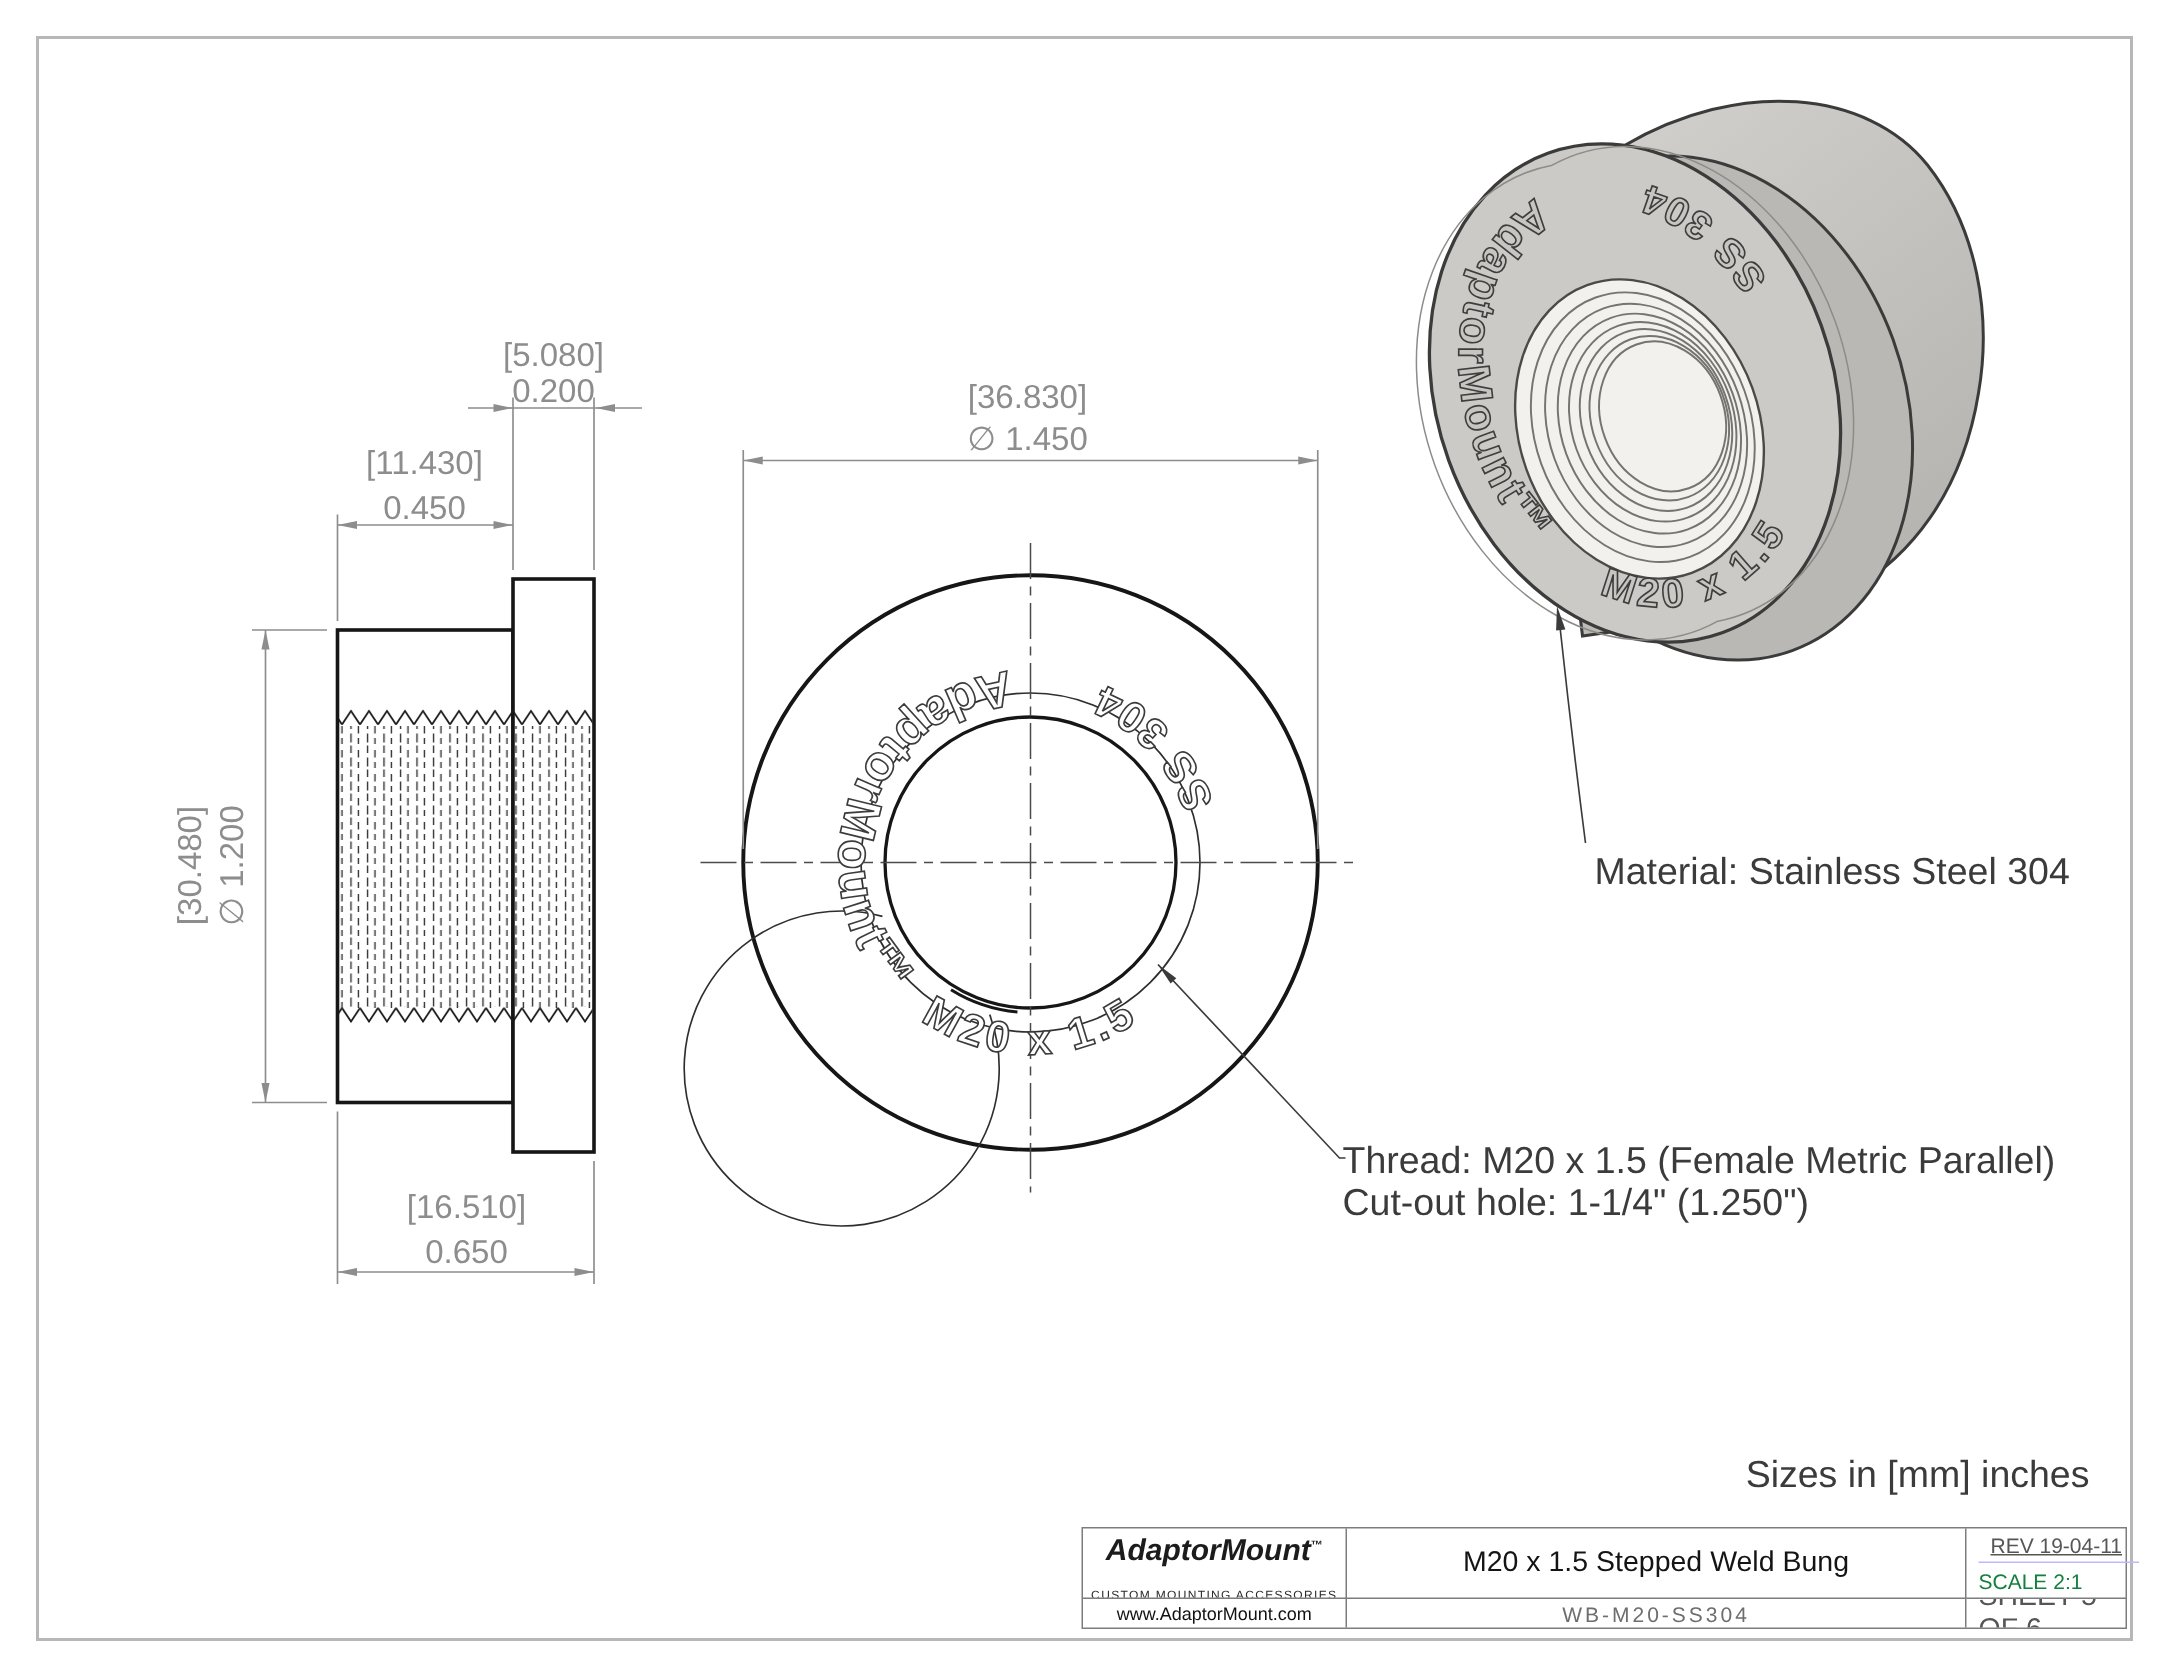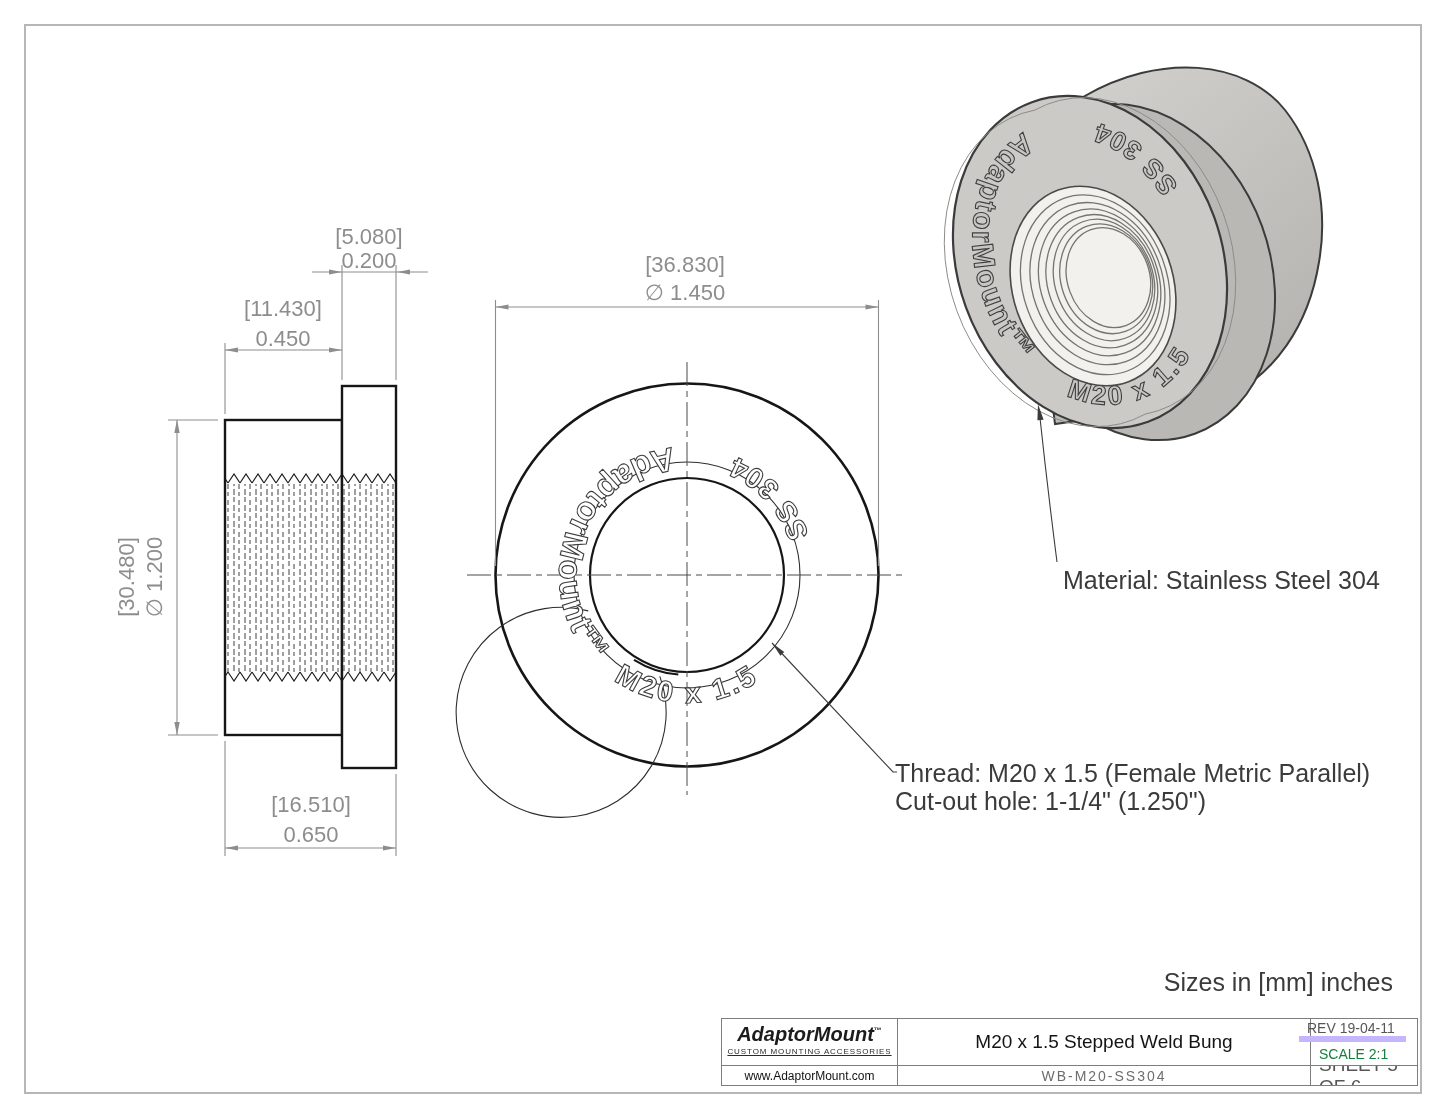--- a/index.html
+++ b/index.html
@@ -15,25 +15,25 @@
   .engrave.small{font-size:29px;letter-spacing:3px;}
   .engrave3d{font-size:30px;font-weight:700;letter-spacing:2px;fill:#c6c5c1;stroke:#3e3e3e;stroke-width:1.1px;}
   .engrave3d.small{font-size:27px;letter-spacing:3px;}
   
   .titleblock{position:absolute;left:721px;top:1018px;width:697px;height:68px;
         border:1px solid #7d7d7d;box-sizing:border-box;background:#fff;}
   .tb-cell{position:absolute;box-sizing:border-box;border-color:#7d7d7d;overflow:hidden;}
   .tb-logo{left:0;top:0;width:176px;height:47px;border-right:1px solid #7d7d7d;border-bottom:1px solid #7d7d7d;text-align:center;}
   .tb-brand{font-size:20px;font-weight:700;font-style:italic;color:#1c1c1c;margin-top:4px;letter-spacing:0;}
   .tb-tm{font-size:8px;font-style:normal;vertical-align:super;color:#1c1c1c;}
-  .tb-tagline{font-size:8px;letter-spacing:0.9px;color:#2a2a2a;margin-top:1px;text-decoration:underline;}
+  .tb-tagline{font-size:8px;letter-spacing:0.9px;color:#2a2a2a;margin-top:13px;}
   .tb-titlecell{left:176px;top:0;width:413px;height:47px;border-right:1px solid #7d7d7d;border-bottom:1px solid #7d7d7d;
         display:flex;align-items:center;justify-content:center;font-size:19px;font-weight:400;color:#141414;}
-  .tb-rev{left:577px;top:0;width:107px;height:23px;border-bottom:6px solid #c4b5fd;
-        font-size:14px;color:#565656;display:flex;align-items:center;padding-left:8px;}
+  .tb-rev{left:597px;top:0;width:107px;height:23px;border-bottom:1px solid #c4b5fd;
+        font-size:14px;color:#565656;display:flex;align-items:center;padding-left:8px;text-decoration:underline;}
   .tb-scale{left:589px;top:23px;width:107px;height:24px;border-bottom:1px solid #7d7d7d;
         font-size:14px;color:#15803d;display:flex;align-items:center;padding-left:8px;}
   .tb-web{left:0;top:47px;width:176px;height:19px;border-right:1px solid #7d7d7d;
         display:flex;align-items:center;justify-content:center;font-size:12px;font-weight:400;color:#111;}
   .tb-part{left:176px;top:47px;width:413px;height:19px;border-right:1px solid #7d7d7d;
         display:flex;align-items:center;justify-content:center;font-size:14px;color:#6e6e6e;letter-spacing:2px;}
   .tb-sheet{left:589px;top:47px;width:107px;height:19px;
         font-size:19px;color:#565656;display:flex;align-items:center;padding-left:8px;}
 </style>
 </head>

